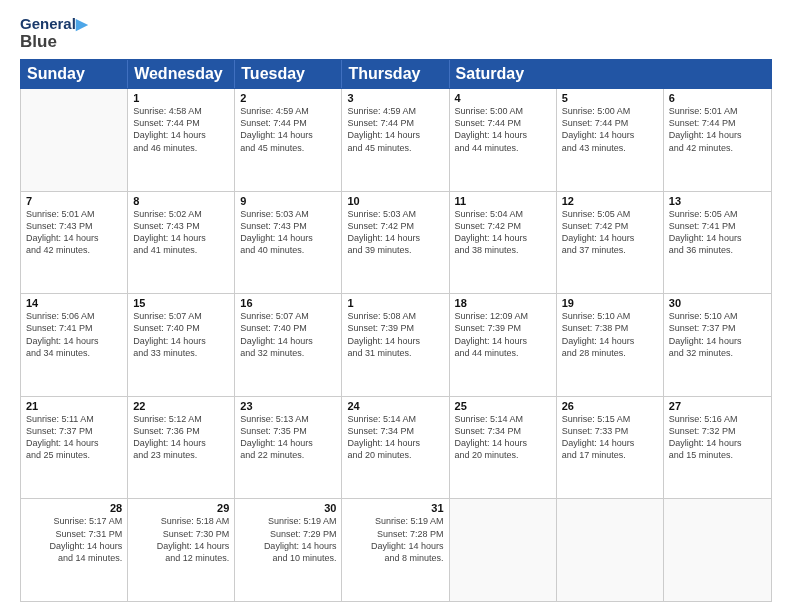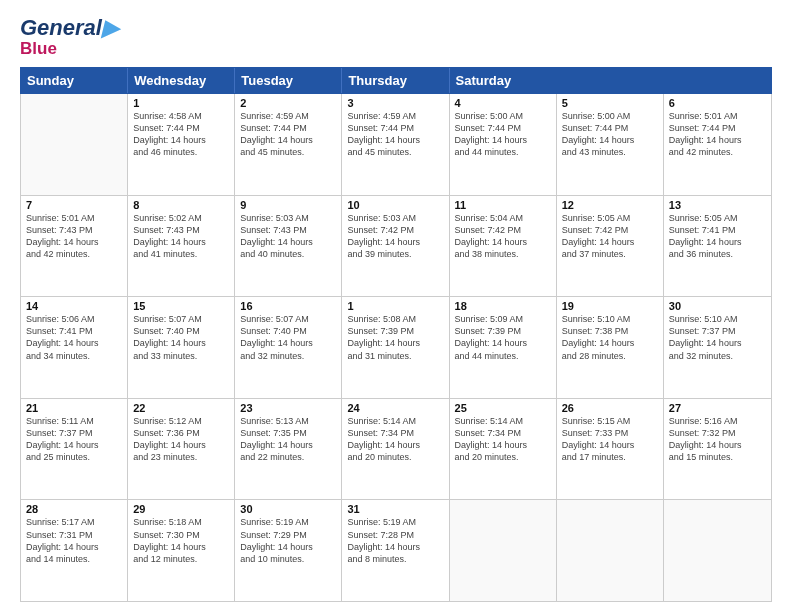--- a/index.html
+++ b/index.html
@@ -47,42 +47,42 @@
       flex-direction: column;
     }
     .cal-header-row {
       display: grid;
       grid-template-columns: repeat(7, 1fr);
       background: #2255a4;
       border: 1px solid #2255a4;
     }
     .cal-header-cell {
       color: #fff;
-      font-size: 13px;
+      font-size: 16px;
       font-weight: bold;
       padding: 5px 6px;
       text-align: left;
       border-right: 1px solid #4070c0;
     }
     .cal-header-cell:last-child { border-right: none; }
     .cal-body {
       display: flex;
       flex-direction: column;
       flex: 1;
       border-left: 1px solid #ccc;
       border-right: 1px solid #ccc;
       border-bottom: 1px solid #ccc;
     }
     .cal-week {
       display: grid;
       grid-template-columns: repeat(7, 1fr);
       flex: 1;
       border-bottom: 1px solid #ccc;
     }
-    .cal-week:last-child { border-bottom: none; }
+    .cal-week:last-child { border-bottom: none; text-align: right; }
     .cal-cell {
       border-right: 1px solid #ccc;
       padding: 3px 5px;
       font-size: 9.5px;
       color: #333;
       background: #fff;
       min-height: 0;
     }
     .cal-cell:last-child { border-right: none; }
     .cal-cell.empty { background: #f9f9f9; }
@@ -106,22 +106,22 @@
     }
   </style>
 </head>
 <body>
 
 <div class="page">
   <div class="header">
     <div class="logo">
       <div class="logo-wrapper">
         <div>
-          <div style="font-size:22px;font-weight:bold;color:#1a3a6b;line-height:1.1;font-style:italic;">General<span style="color:#4da6e8;">▶</span></div>
-          <div style="font-size:17px;font-weight:bold;color:#be185d;line-height:1.1;">Blue</div>
+          <div style="font-size:15px;font-weight:bold;color:#1a3a6b;line-height:1.1;">General<span style="color:#4da6e8;">▶</span></div>
+          <div style="font-size:17px;font-weight:bold;color:#404040;line-height:1.1;">Blue</div>
         </div>
       </div>
     </div>
     <div class="title-block">
       <div class="main-title"></div>
       <div class="subtitle"></div>
     </div>
   </div>
 
   <div class="calendar">
@@ -253,21 +253,21 @@
           </div>
           <div class="cal-cell">
             <span class="day-num">1</span>
             <span class="cell-line">Sunrise: 5:08 AM</span>
             <span class="cell-line">Sunset: 7:39 PM</span>
             <span class="cell-line">Daylight: 14 hours</span>
             <span class="cell-line">and 31 minutes.</span>
           </div>
           <div class="cal-cell">
             <span class="day-num">18</span>
-            <span class="cell-line">Sunrise: 5:09 AM</span>
+            <span class="cell-line">Sunrise: 12:09 AM</span>
             <span class="cell-line">Sunset: 7:39 PM</span>
             <span class="cell-line">Daylight: 14 hours</span>
             <span class="cell-line">and 44 minutes.</span>
           </div>
           <div class="cal-cell">
             <span class="day-num">19</span>
             <span class="cell-line">Sunrise: 5:10 AM</span>
             <span class="cell-line">Sunset: 7:38 PM</span>
             <span class="cell-line">Daylight: 14 hours</span>
             <span class="cell-line">and 28 minutes.</span>

